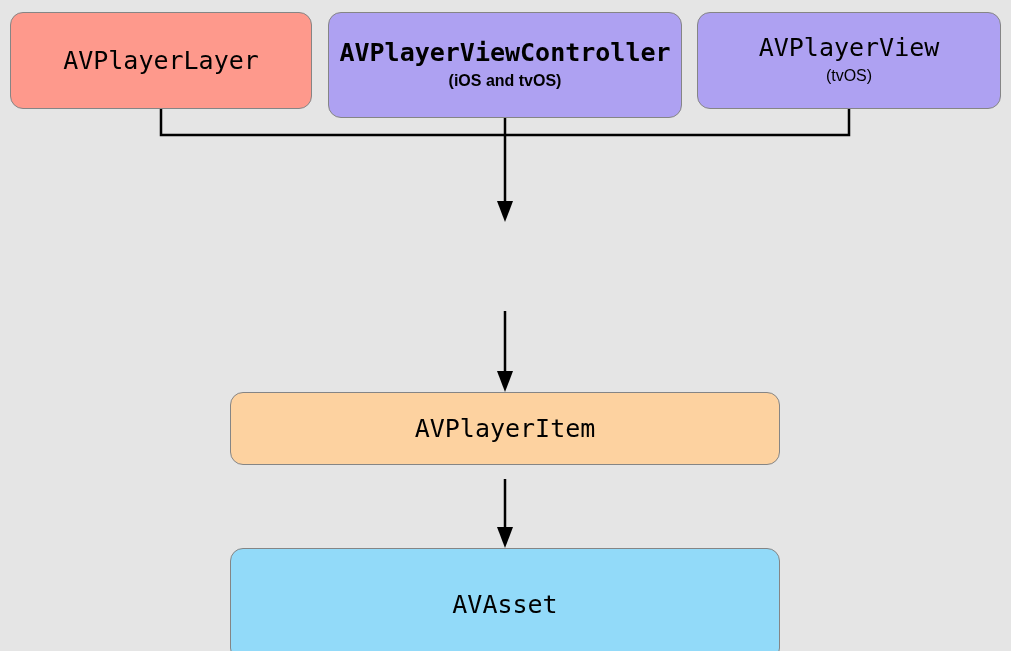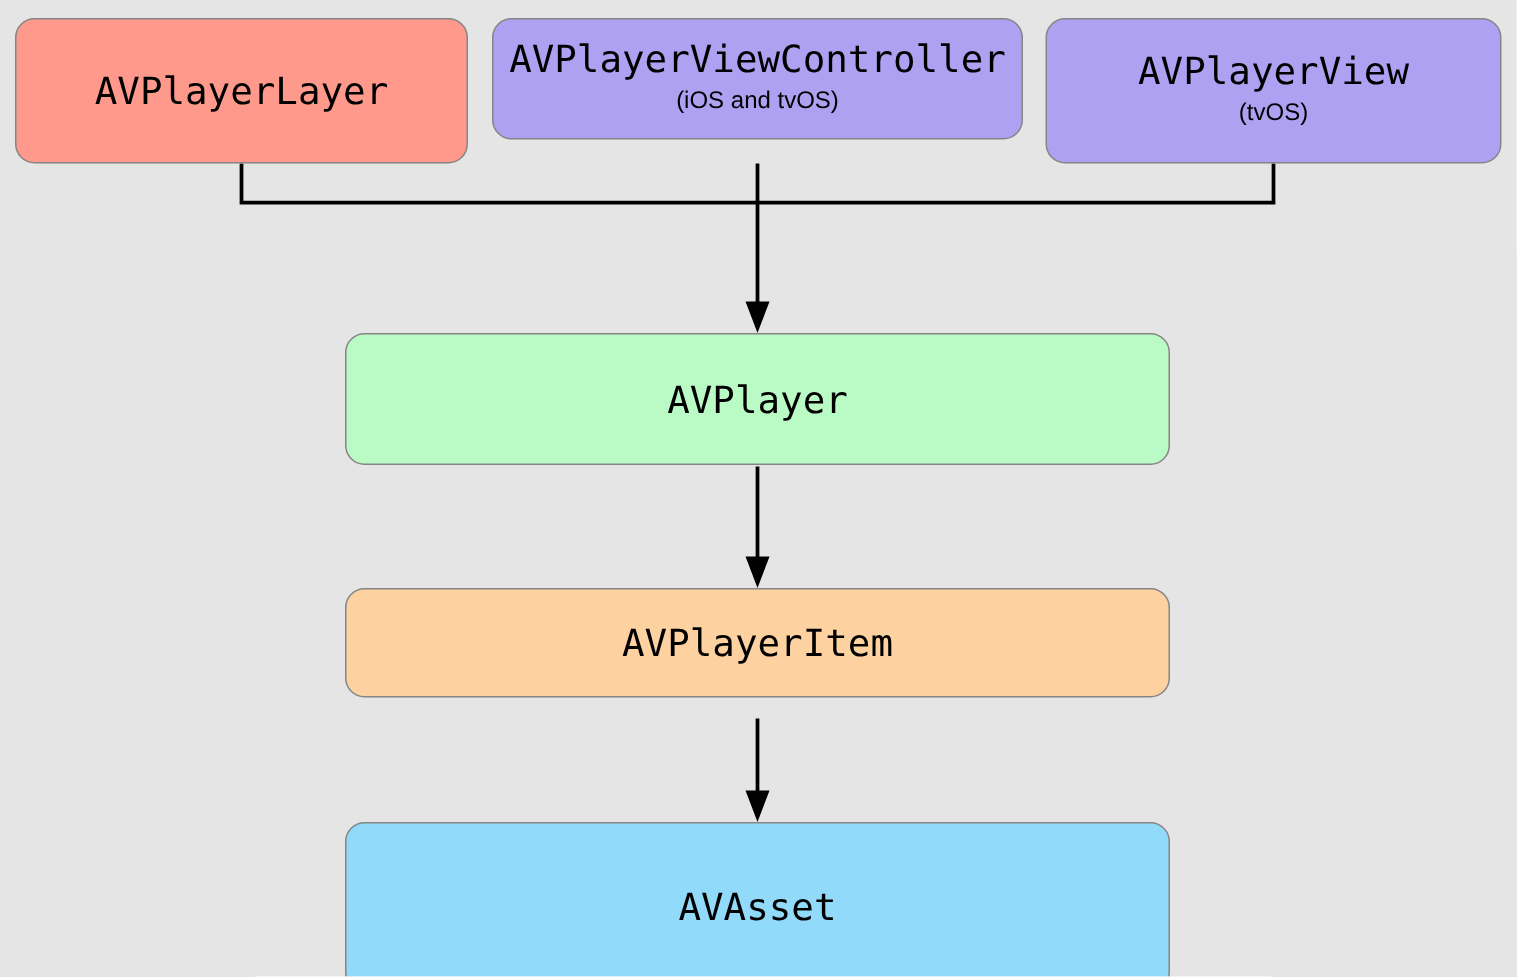--- a/index.html
+++ b/index.html
@@ -43,21 +43,21 @@
     white-space: nowrap;
   }
   .node .subtitle {
     font-family: "Liberation Sans", "DejaVu Sans", sans-serif;
     font-size: 16px;
     line-height: 26px;
     white-space: nowrap;
   }
   
   .n-avplayerlayer          { left: 10px;  top: 12px;  width: 302px; height: 97px; }
-  .n-avplayerviewcontroller { left: 328px; top: 12px;  width: 354px; height: 81px; }
+  .n-avplayerviewcontroller { left: 328px; top: 12px;  width: 354px; height: 106px; font-weight: bold; }
   .n-avplayerview           { left: 697px; top: 12px;  width: 304px; height: 97px; text-align: right; }
   .n-avplayer               { left: 230px; top: 222px; width: 550px; height: 88px; }
   .n-avplayeritem           { left: 230px; top: 392px; width: 550px; height: 73px; }
   .n-avasset                { left: 230px; top: 548px; width: 550px; height: 113px; }
 </style>
 </head>
 <body>
 
 <div class="canvas">
 
@@ -82,23 +82,20 @@
   <div class="node n-avplayerviewcontroller" style="background-color: rgb(174, 161, 242);">
     <div class="label">AVPlayerViewController</div>
     <div class="subtitle">(iOS and tvOS)</div>
   </div>
 
   <div class="node n-avplayerview" style="background-color: rgb(174, 161, 242);">
     <div class="label">AVPlayerView</div>
     <div class="subtitle">(tvOS)</div>
   </div>
 
-  <div class="node n-avplayer" style="background-color: rgb(186, 250, 197);">
-    <div class="label">AVPlayer</div>
-  </div>
 
   <div class="node n-avplayeritem" style="background-color: rgb(253, 210, 160);">
     <div class="label">AVPlayerItem</div>
   </div>
 
   <div class="node n-avasset" style="background-color: rgb(146, 218, 249);">
     <div class="label">AVAsset</div>
   </div>
 
 </div>

